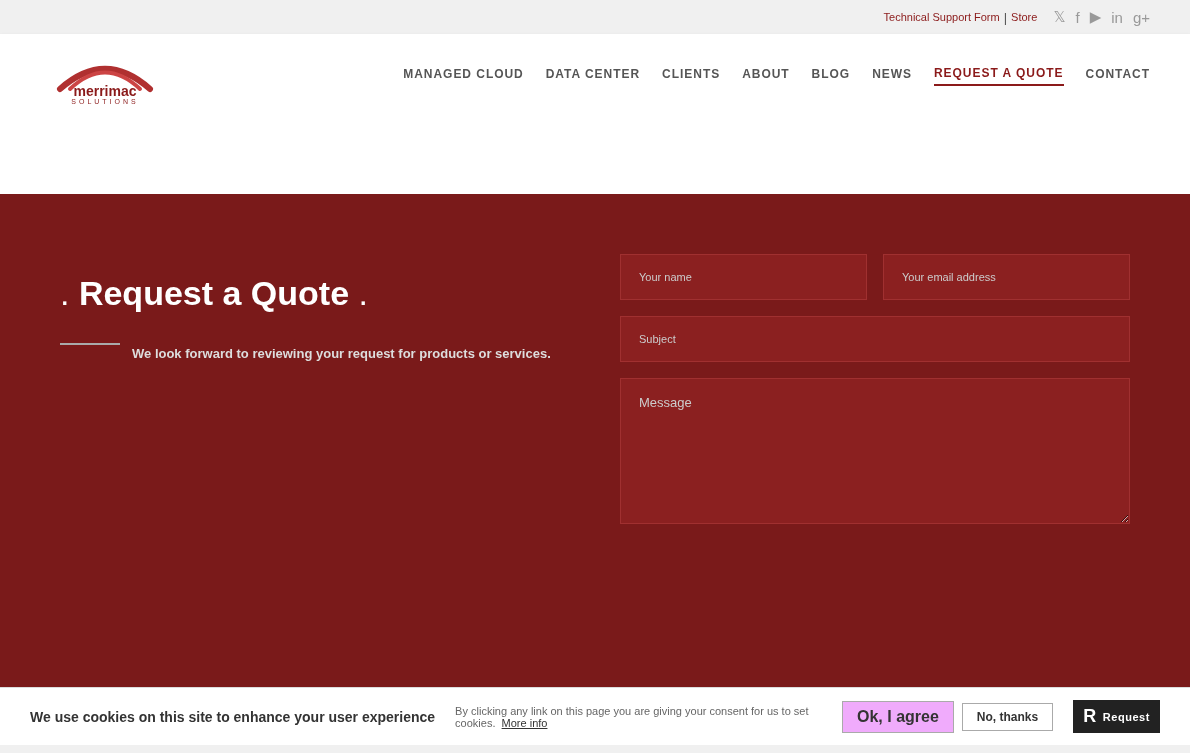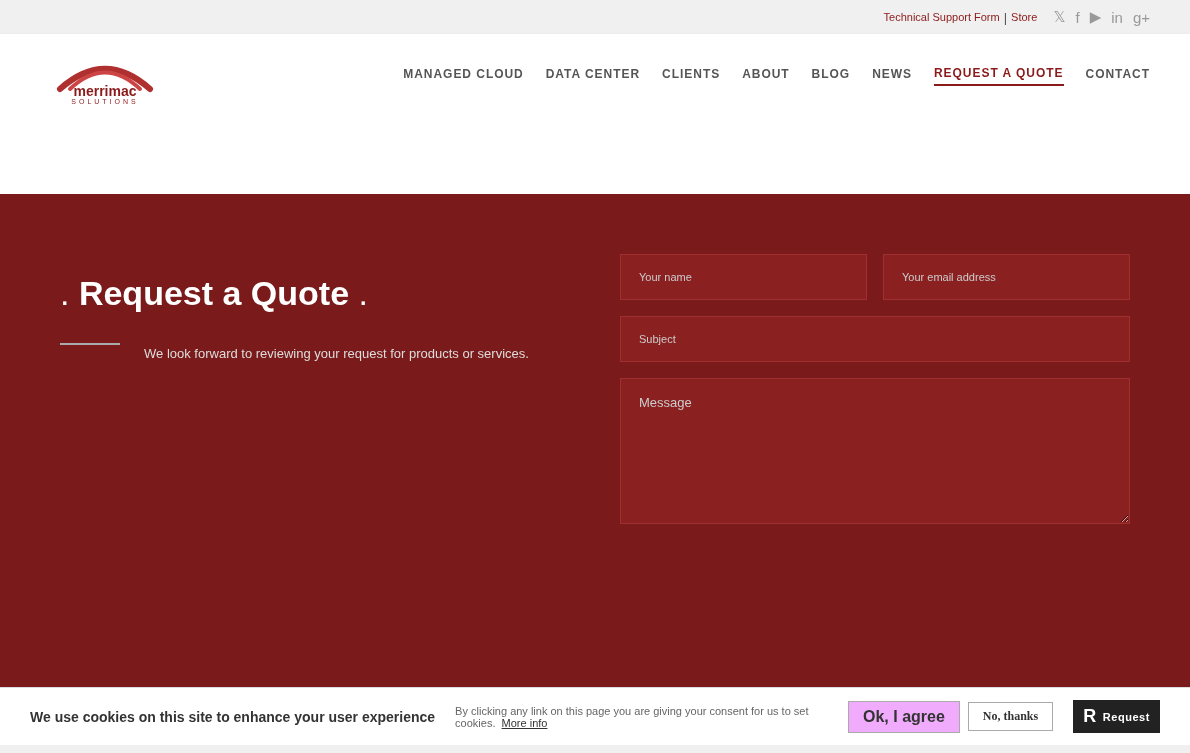--- a/index.html
+++ b/index.html
@@ -213,21 +213,20 @@
       font-weight: 600;
     }
     .btn-no {
       background: #fff;
       border: 1px solid #aaa;
       color: #333;
       padding: 6px 14px;
       font-size: 12px;
       cursor: pointer;
       font-weight: 600;
-      font-family: Liberation Serif, serif;
     }
     .revain-badge {
       display: flex;
       align-items: center;
       gap: 6px;
       background: #222;
       color: #fff;
       padding: 6px 10px;
       font-size: 11px;
       font-weight: 600;
@@ -284,21 +283,21 @@
 <div class="hero-spacer"></div>
 
 <div class="main-section">
 
   <div class="left-col">
     <h1 class="section-title">
       <span class="dot">.</span>
       <strong>Request a Quote</strong>
       <span class="dot">.</span>
     </h1>
-    <div style="display:flex; align-items:flex-start; gap:24px; margin-top:10px;">
+    <div style="display:flex; align-items:flex-start; gap:12px; margin-top:10px;font-weight:bold;">
       <span class="divider-line"></span>
       <p class="section-desc">We look forward to reviewing your request for products or services.</p>
     </div>
   </div>
 
   <div class="right-col">
     <div class="form-row">
       <input class="form-input" type="text" placeholder="Your name" style="">
       <input class="form-input" type="email" placeholder="Your email address" style="">
     </div>

